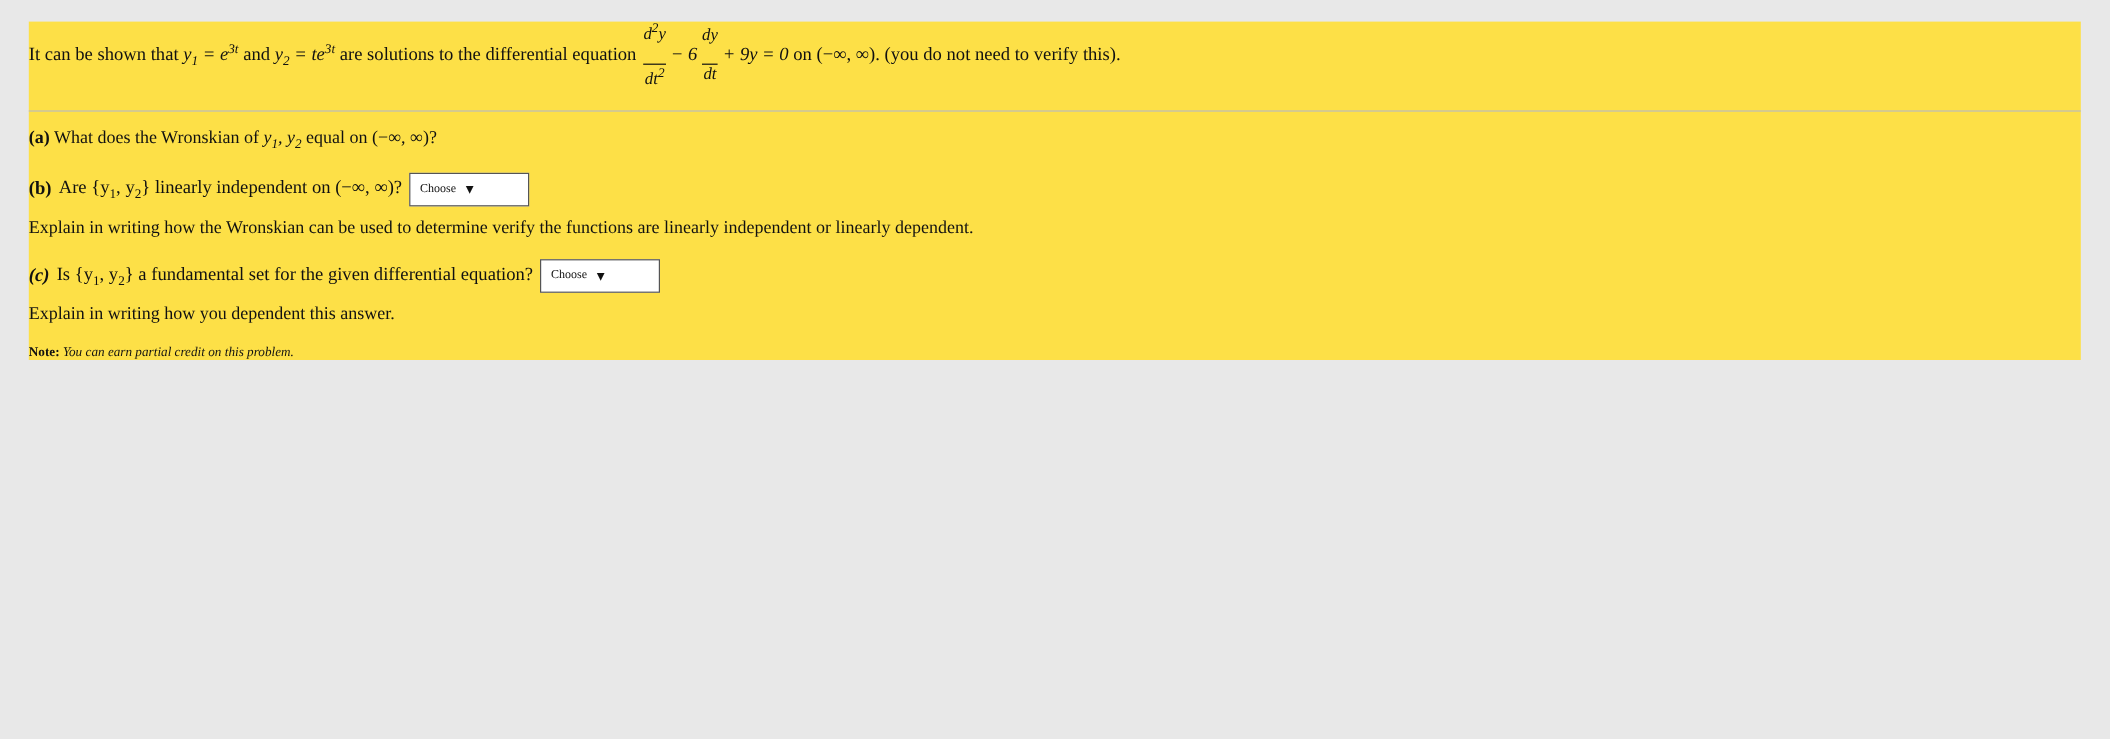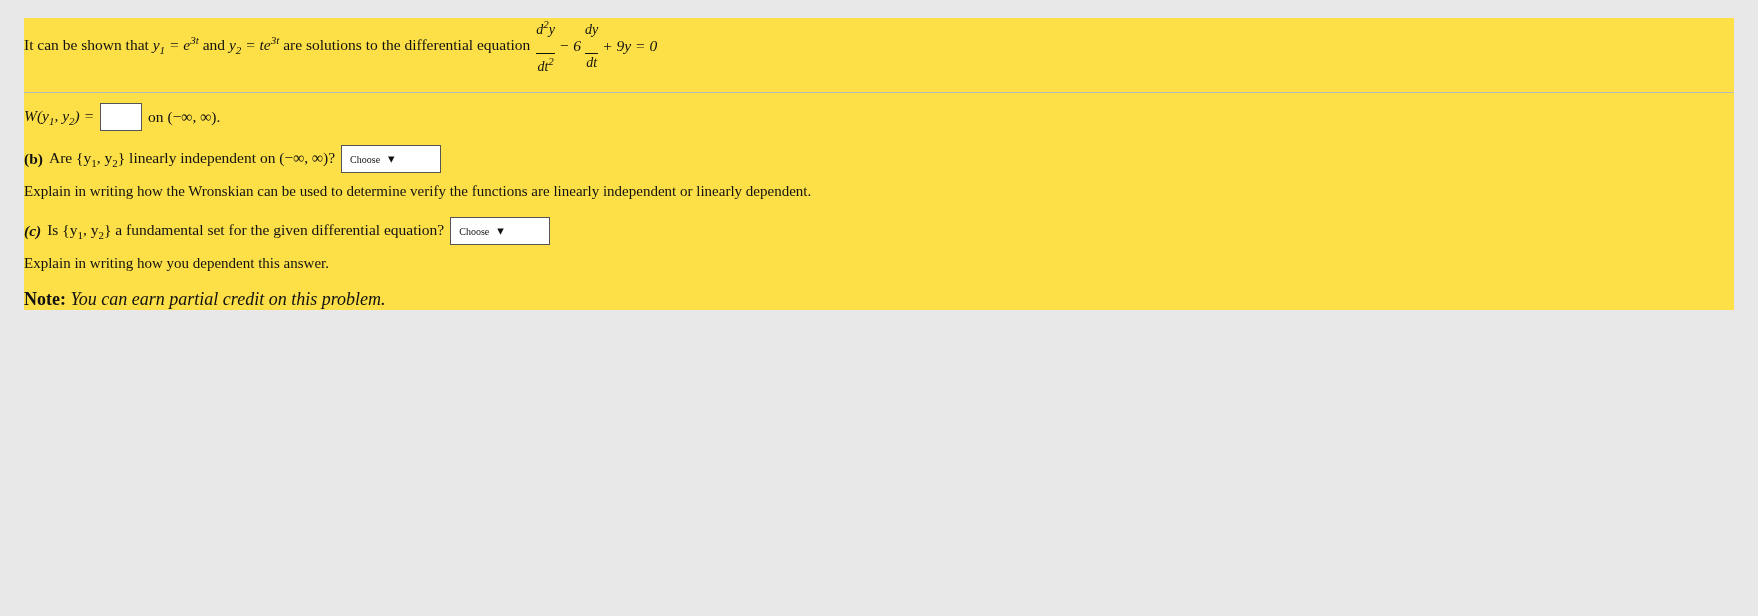--- a/index.html
+++ b/index.html
@@ -104,21 +104,21 @@
       flex-wrap: wrap;
     }
 
     .explain-line {
       font-size: 15px;
       margin-bottom: 4px;
       line-height: 1.6;
     }
 
     .note-line {
-      font-size: 18px;
+      font-size: 11px;
       margin-top: 14px;
     }
 
     .note-bold {
       font-weight: bold;
     }
 
     .note-italic {
       font-style: italic;
     }
@@ -187,29 +187,29 @@
         <span class="num">d<sup>2</sup>y</span>
         <span class="den">dt<sup>2</sup></span>
       </span>
       <span>− 6</span>
       <span class="frac">
         <span class="num">dy</span>
         <span class="den">dt</span>
       </span>
       <span>+ 9y = 0</span>
     </span>
+    <span> on (−∞, ∞). <span>(you do not need to verify this).</span></span>
   </div>
 
   <div class="separator-line"></div>
 
   <div class="part">
-    <div class="wronskian-line">
-      <span class="math-inline">W(y<sub>1</sub>, y<sub>2</sub>) =</span>
-      <span class="input-box"></span>
-      <span>on (−∞, ∞).</span>
+    <div class="explain-line">
+      <span class="part-label">(a)</span>
+      <span> What does the Wronskian of <span class="math-inline">y<sub>1</sub>, y<sub>2</sub></span> equal on (−∞, ∞)?</span>
     </div>
   </div>
 
   <div class="part">
     <div class="part-b-line">
       <span class="part-label">(b)</span>
       <span> Are {y<sub>1</sub>, y<sub>2</sub>} linearly independent on (−∞, ∞)?</span>
       <span class="choose-select">
         <span>Choose</span>
       </span>

